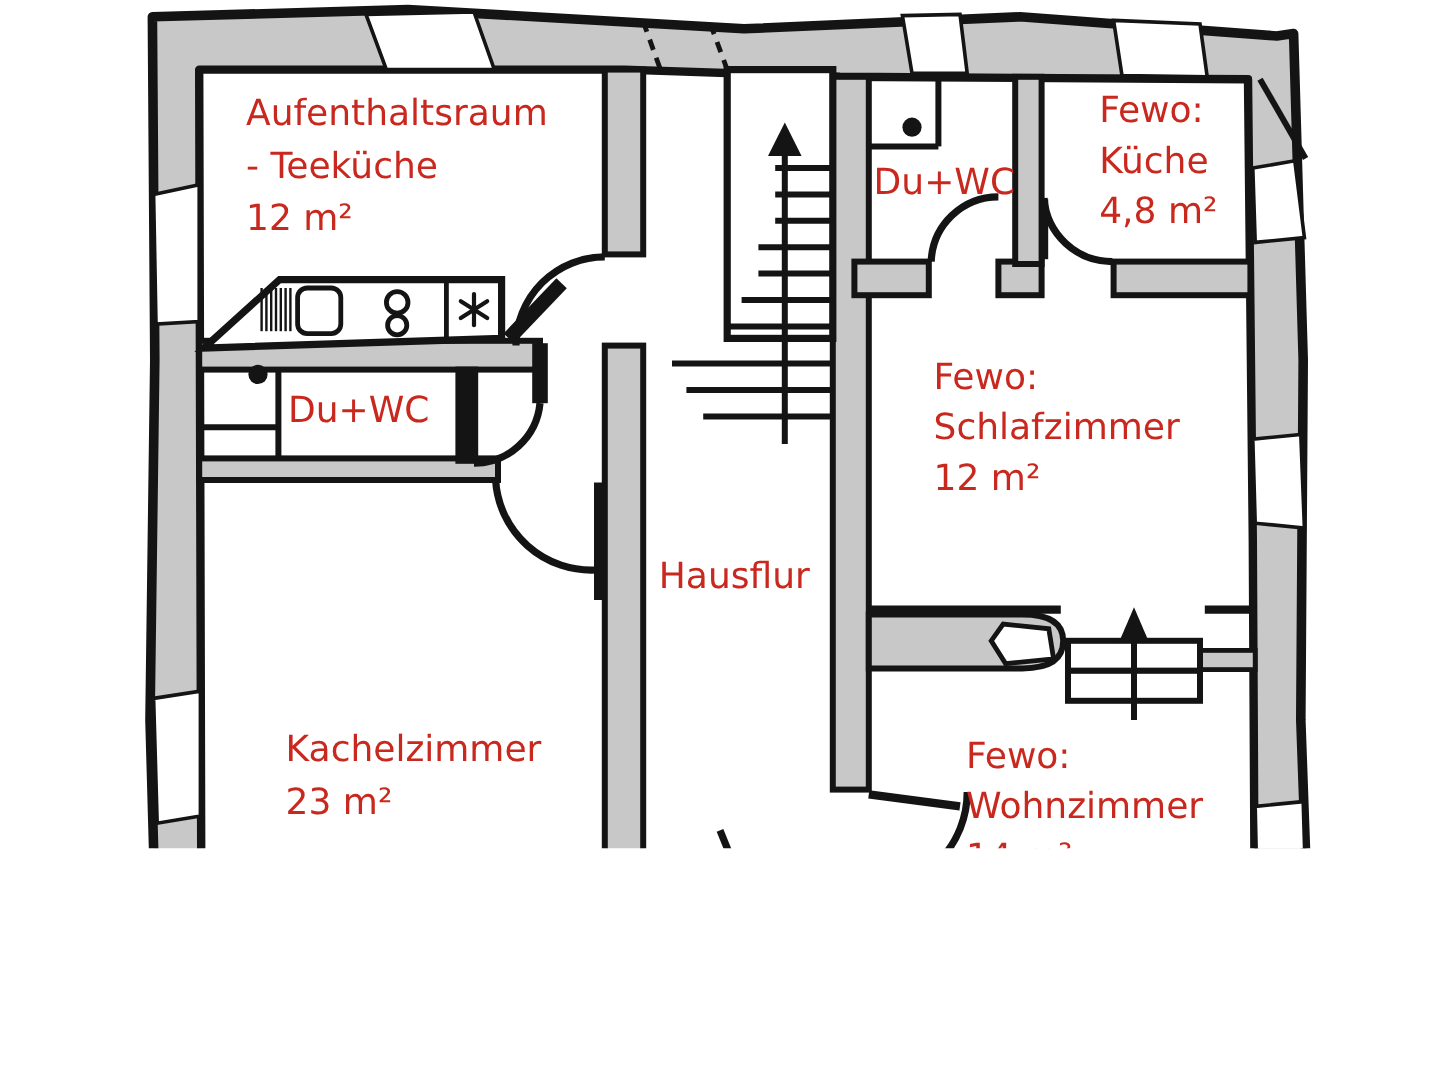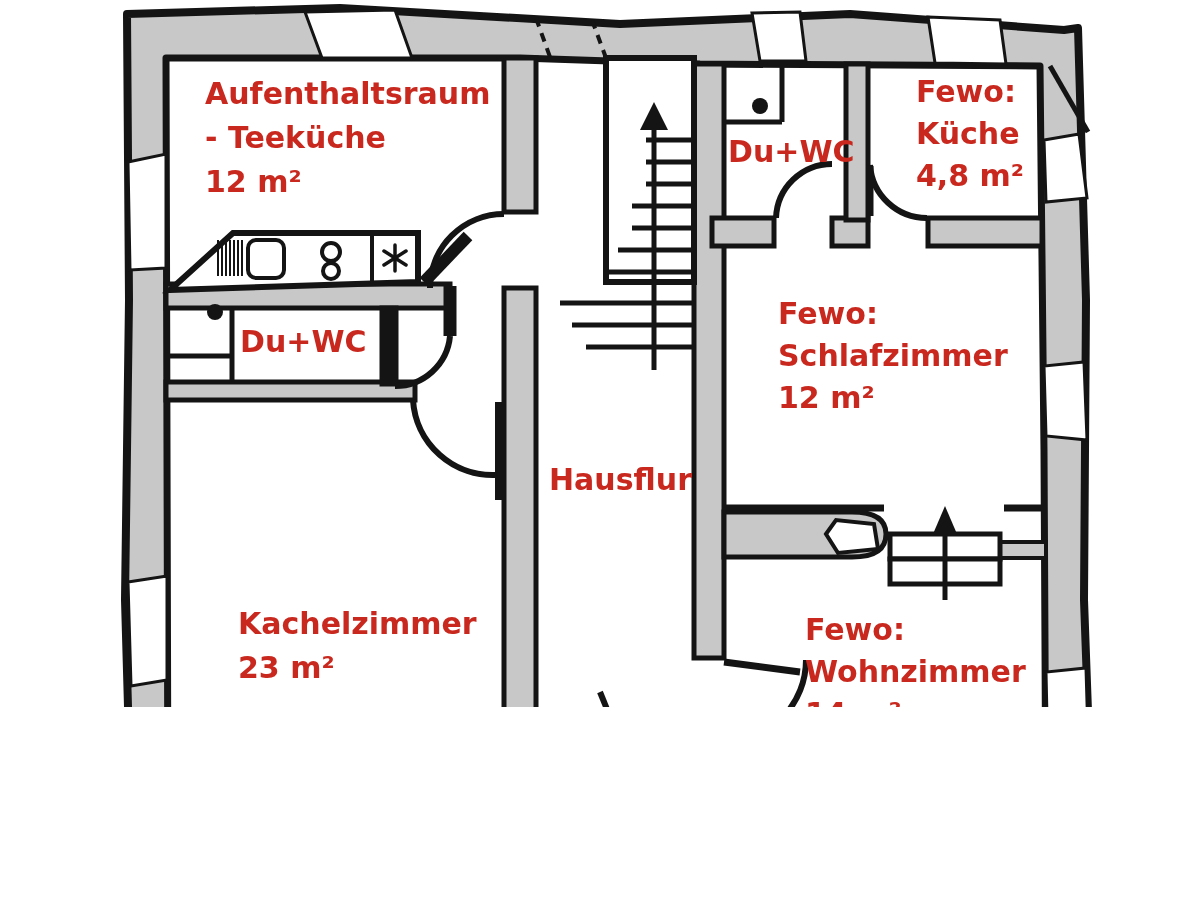--- a/index.html
+++ b/index.html
@@ -1,17 +1,17 @@
 <!DOCTYPE html>
 <html><head>
 <meta charset="utf-8">
 <style>
   html,body{margin:0;padding:0;background:#ffffff;}
   .page{position:relative;width:1200px;height:707px;background:#ffffff;overflow:hidden;
-        font-family:"DejaVu Sans", sans-serif;font-weight:bold;}
+        font-family:"DejaVu Sans", sans-serif;}
   svg{display:block;}
   .room-label{fill:#c9281e;font-size:30px;font-family:"DejaVu Sans", sans-serif;}
   .ink{stroke:#141414;}
 </style>
 </head>
 <body>
 
 <div class="page">
 <svg width="1200" height="900" viewBox="0 0 1200 900">
 

